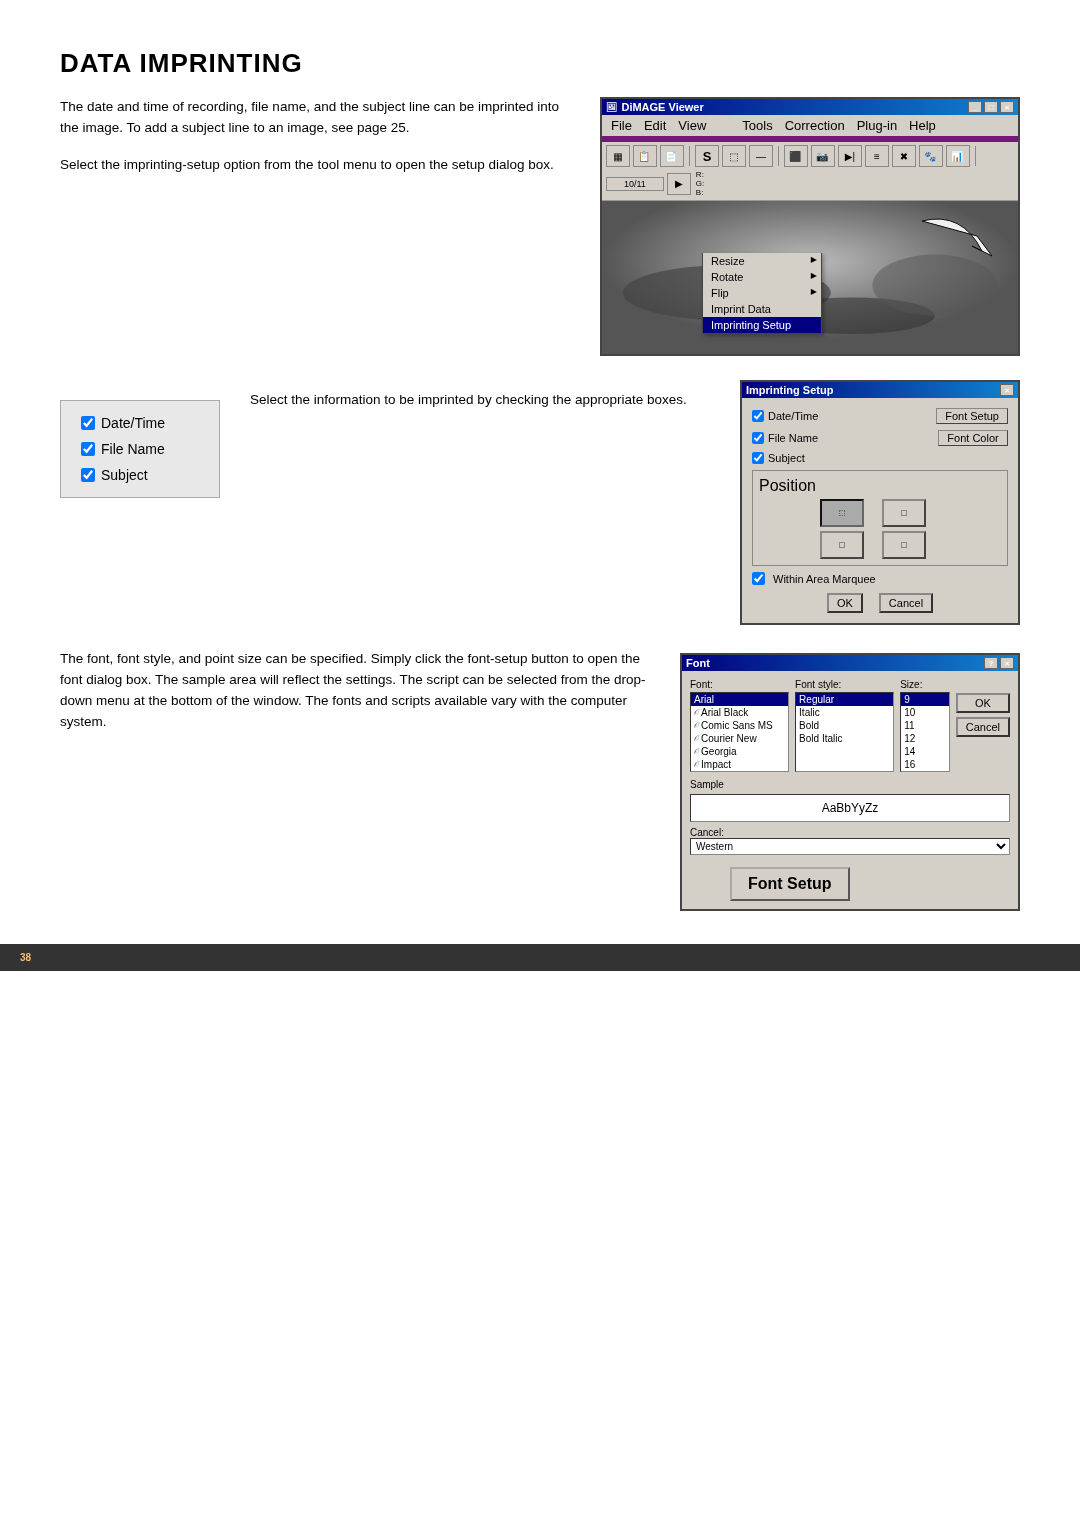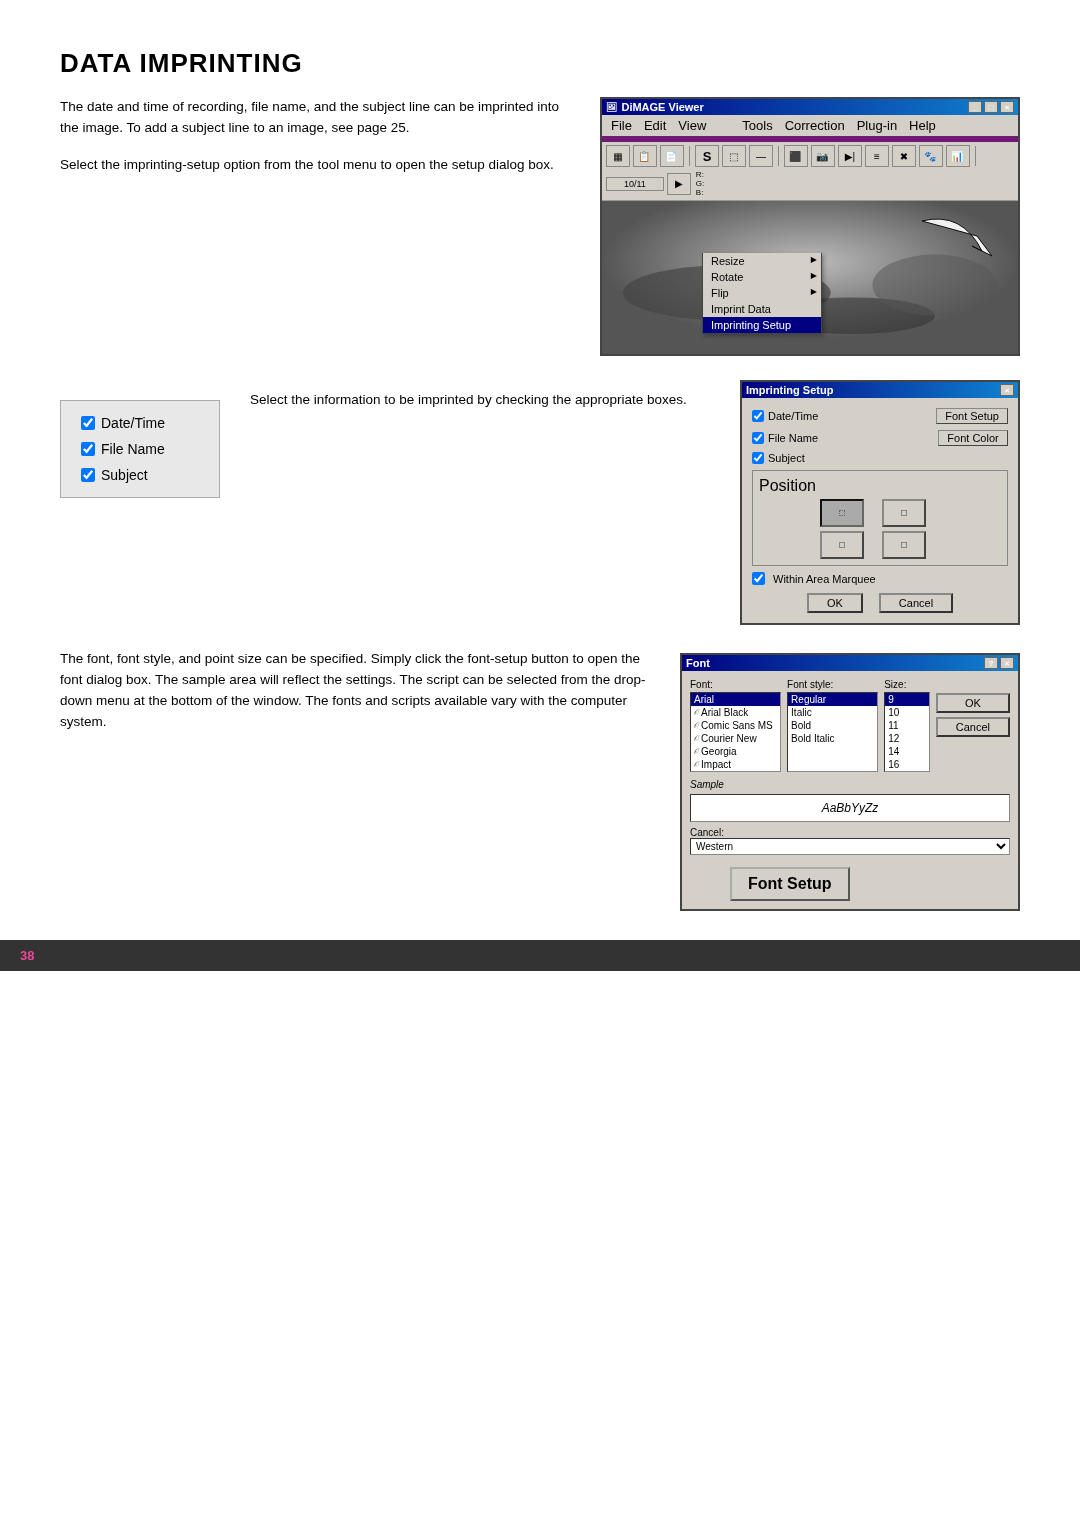--- a/index.html
+++ b/index.html
@@ -280,21 +280,21 @@
       justify-content: center;
       gap: 16px;
       margin-top: 8px;
     }
 
     .ok-btn {
       background: #d4d0c8;
       border: 2px solid #888;
       border-right-color: #333;
       border-bottom-color: #333;
-      padding: 2px 18px;
+      padding: 2px 8px;
       font-size: 11px;
       cursor: pointer;
     }
 
     .font-dialog-body {
       padding: 8px;
     }
 
     .font-col label {
       font-size: 10px;
@@ -405,22 +405,22 @@
       line-height: 1.55;
     }
 
     
     .page-footer {
       position: absolute;
       bottom: 0;
       left: 0;
       right: 0;
       background: #333;
-      color: #ec4899;
-      font-size: 13px;
+      color: #fdba74;
+      font-size: 10px;
       font-weight: bold;
       padding: 8px 20px;
       display: flex;
       align-items: center;
     }
 
     .imprinting-setup-standalone {
       border: 2px solid #444;
       background: #d4d0c8;
       font-size: 11px;
@@ -692,21 +692,21 @@
               <div class="list-item">18</div>
             </div>
           </div>
 
           <div style="display:flex;flex-direction:column;gap:4px;padding-top:14px;">
             <button class="ok-btn">OK</button>
             <button class="ok-btn">Cancel</button>
           </div>
         </div>
 
-        <div style="margin-bottom:4px;font-style:italic;">
+        <div style="margin-bottom:4px;">
           <label style="font-size:10px;">Sample</label>
           <div class="font-sample-area">
             <span>AaBbYyZz</span>
           </div>
         </div>
 
         <div class="script-area">
           <label style="font-size:10px;">Cancel:</label>
           <div style="display:flex;align-items:center;gap:4px;">
             <select class="script-select">

